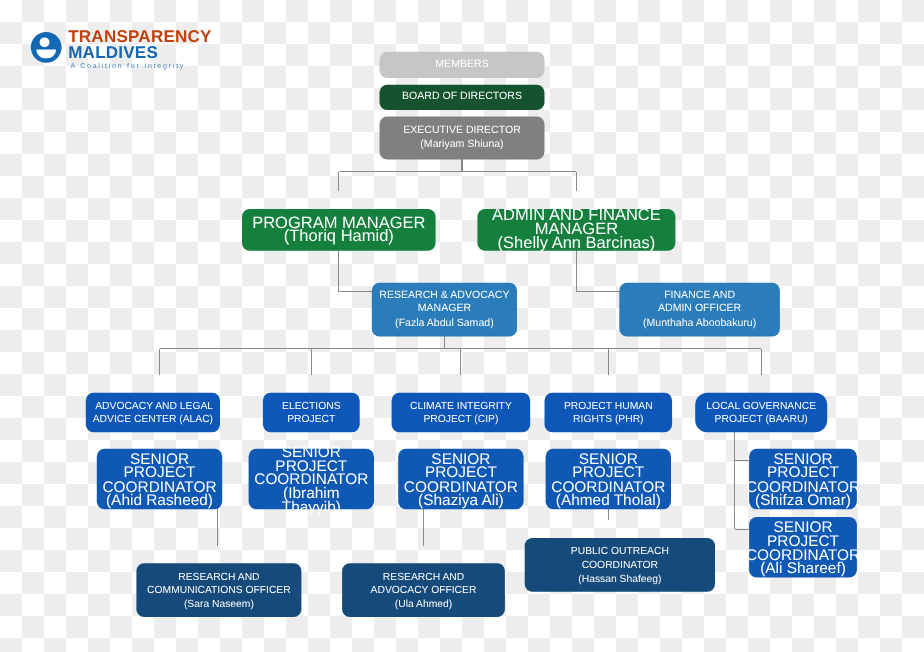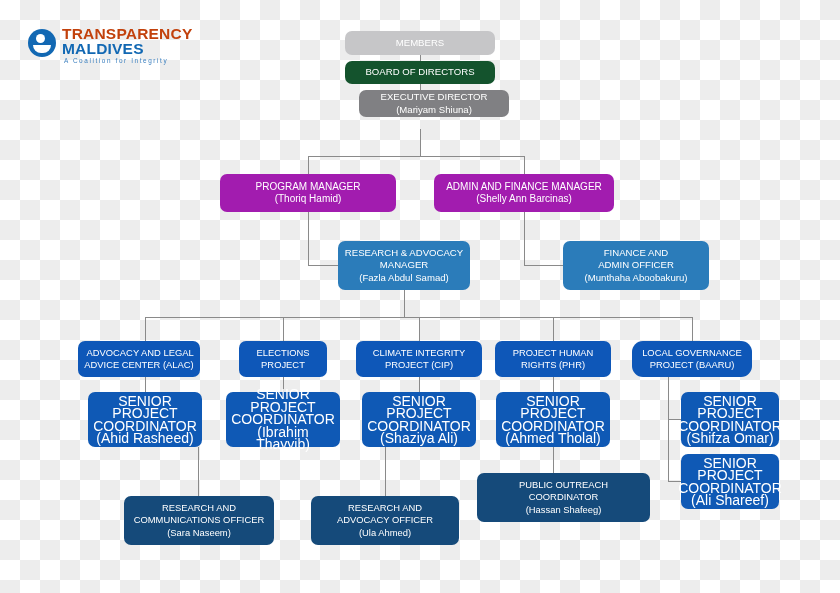--- a/index.html
+++ b/index.html
@@ -25,28 +25,28 @@
     border-radius:0 0 12px 12px;background:#ffffff;}
   .logo-t1{position:absolute;left:34px;top:0px;font-size:15.5px;font-weight:bold;
     letter-spacing:.2px;color:#c2410c;line-height:15px;}
   .logo-t2{position:absolute;left:34px;top:15px;font-size:15.5px;font-weight:bold;
     letter-spacing:.2px;color:#1268b3;line-height:15px;}
   .logo-t3{position:absolute;left:36px;top:31px;font-size:6.4px;letter-spacing:1.6px;
     color:#3a7fbf;}
 
   .node{position:absolute;box-sizing:border-box;border-radius:7px;color:#ffffff;
     display:flex;flex-direction:column;align-items:center;justify-content:center;
-    text-align:center;line-height:12.5px;padding:3px 5px;}
+    text-align:center;line-height:12.5px;padding:3px 5px;margin-top:16px;}
   .node .t{display:block;white-space:pre-line;}
   .node .n{display:block;}
 
   .g1{background:#c6c6c8;font-size:9.6px;}
   .g2{background:#14532d;font-size:9.6px;}
   .g3{background:#808083;font-size:9.6px;}
-  .b-light{background:#a21caf;font-size:10px;}
+  .b-light{background:#15803d;font-size:15px;}
   .b-mid{background:#2b7cba;font-size:9.6px;}
   .b-dept{background:#0e57b8;font-size:9.4px;}
   .b-coord{background:#0f59b5;font-size:14px;}
   .b-navy{background:#154a7a;font-size:9.4px;}
 </style>
 </head>
 <body>
 
 <div id="chart">
 
@@ -101,21 +101,21 @@
   </div>
 
   <div class="node g1" style="left:345px;top:31px;width:150px;height:24px;">
     <span class="t">MEMBERS</span>
   </div>
 
   <div class="node g2" style="left:345px;top:61px;width:150px;height:23px;">
     <span class="t">BOARD OF DIRECTORS</span>
   </div>
 
-  <div class="node g3" style="left:359px;top:90px;width:150px;height:27px;">
+  <div class="node g3" style="left:345px;top:90px;width:150px;height:39px;">
     <span class="t">EXECUTIVE DIRECTOR</span>
     <span class="n">(Mariyam Shiuna)</span>
   </div>
 
   <div class="node b-light" style="left:220px;top:174px;width:176px;height:38px;">
     <span class="t">PROGRAM MANAGER</span>
     <span class="n">(Thoriq Hamid)</span>
   </div>
 
   <div class="node b-mid" style="left:338px;top:241px;width:132px;height:49px;">

